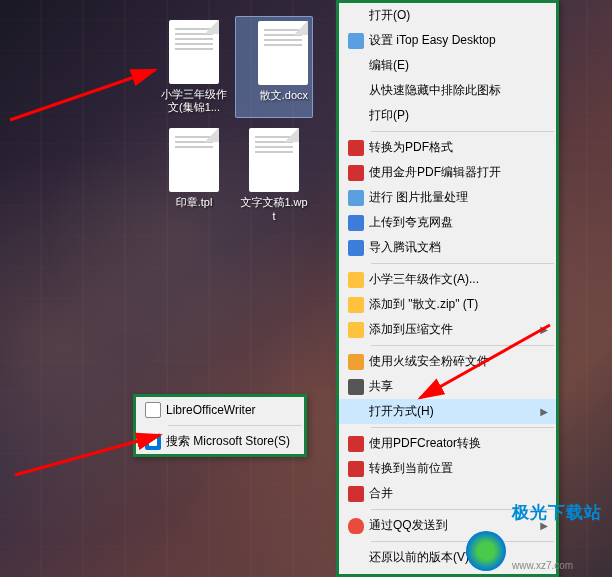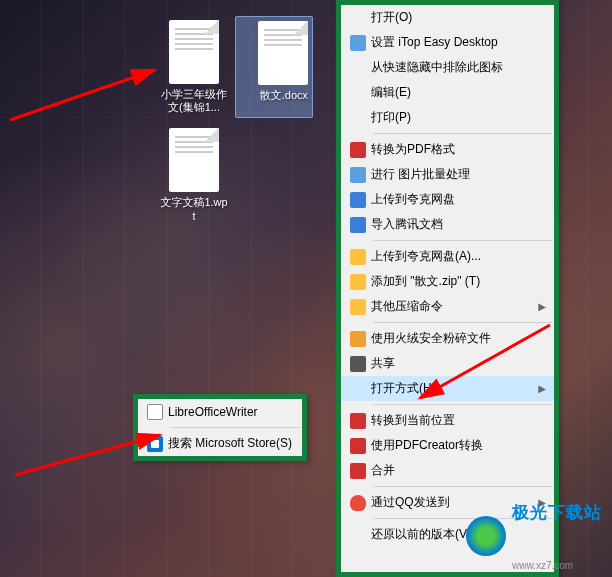--- a/index.html
+++ b/index.html
@@ -24,21 +24,21 @@
 
 .desktop-icons { position: absolute; top: 16px; left: 155px; display: grid; grid-template-columns: repeat(2, 78px); gap: 6px 2px; }
 .desktop-icon { display: flex; flex-direction: column; align-items: center; padding: 4px; border-radius: 2px; }
 .desktop-icon.selected { background: rgba(120,160,220,0.45); border: 1px solid rgba(160,200,255,0.6); align-items: flex-end; }
 .file-thumb { width: 50px; height: 64px; background: #fff; border-radius: 2px; position: relative; }
 .file-thumb::after { content: ""; position: absolute; top: 0; right: 0; width: 14px; height: 14px; background: linear-gradient(135deg, transparent 48%, #ddd 50%); }
 .file-lines { position: absolute; top: 8px; left: 6px; right: 6px; }
 .file-lines span { display: block; height: 2px; background: #ccc; margin-bottom: 3px; }
 .icon-label { color: #fff; font-size: 11px; text-align: center; margin-top: 4px; text-shadow: 1px 1px 2px rgba(0,0,0,0.7); line-height: 1.2; max-width: 76px; word-break: break-all; }
 
-.context-menu { position: absolute; background: #f0f0f0; border: 5px solid #15803d; box-shadow: 2px 2px 6px rgba(0,0,0,0.3); font-size: 12px; }
+.context-menu { position: absolute; background: #f0f0f0; border: 3px solid #15803d; box-shadow: 2px 2px 6px rgba(0,0,0,0.3); font-size: 12px; }
 .menu-main { top: 0; left: 336px; width: 223px; height: 577px; }
 .menu-sub { top: 394px; left: 133px; width: 174px; }
 
 .menu-item { display: flex; align-items: center; height: 25px; padding: 0 8px 0 4px; cursor: default; position: relative; }
 .menu-item.hover { background: #cce8ff; }
 .menu-item .icon-slot { width: 26px; height: 20px; display: flex; align-items: center; justify-content: center; flex-shrink: 0; }
 .menu-item .label { flex: 1; color: #000; white-space: nowrap; }
 .menu-item .arrow { color: #666; font-size: 10px; margin-left: auto; }
 .menu-sep { height: 1px; background: #d0d0d0; margin: 3px 2px 3px 32px; }
 
@@ -51,21 +51,21 @@
 .ico-dark { background: #555; border-radius: 2px; }
 .ico-qq { background: #e84c3d; border-radius: 50% 50% 40% 40%; position: relative; }
 .ico-word { background: #2b579a; border-radius: 2px; display:flex; align-items:center; justify-content:center; }
 .ico-word::after { content: "W"; color:#fff; font-size:10px; font-weight:bold; }
 .ico-store { background: #0078d4; border-radius: 2px; display:flex; align-items:center; justify-content:center; }
 .ico-store::after { content: ""; width:8px; height:8px; background:#fff; border-radius:1px; }
 .ico-lo { background: #fff; border:1px solid #888; border-radius:2px; }
 
 .arrow-red { position: absolute; pointer-events: none; }
 
-.watermark { position: absolute; bottom: 6px; right: 10px; display: flex; align-items: center; gap: 6px; }
+.watermark { position: absolute; bottom: 6px; right: 10px; display: flex; align-items: flex-end; gap: 6px; }
 .watermark .logo { width: 40px; height: 40px; background: radial-gradient(circle, #4ac94a 30%, #0078d7 70%); border-radius: 50%; }
 .watermark .txt1 { color: #0089d6; font-size: 17px; font-weight: bold; letter-spacing: 1px; }
 .watermark .txt2 { color: #888; font-size: 10px; margin-top: 36px; }
 </style>
 </head>
 <body>
 
 <div class="desktop-bg"></div>
 
 <div class="desktop-icons">
@@ -91,59 +91,75 @@
         </div>
       </div>
     <div class="icon-label">散文.docx</div>
   </div>
   <div class="desktop-icon">
     <div class="file-thumb">
         <div class="file-lines">
           <span></span>
           <span></span>
           <span></span>
+        </div>
+      </div>
+    <div class="icon-label">印章.tpl</div>
+  </div>
+  <div class="desktop-icon">
+    <div class="file-thumb">
+        <div class="file-lines">
+          <span></span>
+          <span></span>
+          <span></span>
           <span></span>
         </div>
       </div>
     <div class="icon-label">文字文稿1.wpt</div>
   </div>
 </div>
 
 <div class="context-menu menu-main" id="main-menu">
     <div class="menu-item">
       <span class="icon-slot"></span>
       <span class="label">打开(O)</span>
     </div>
     <div class="menu-item">
       <span class="icon-slot">
         <span class="ico ico-lblue"></span>
       </span>
       <span class="label">设置 iTop Easy Desktop</span>
     </div>
     <div class="menu-item">
       <span class="icon-slot"></span>
+      <span class="label">编辑(E)</span>
+    </div>
+    <div class="menu-item">
+      <span class="icon-slot"></span>
       <span class="label">从快速隐藏中排除此图标</span>
     </div>
     <div class="menu-item">
       <span class="icon-slot"></span>
-      <span class="label">编辑(E)</span>
-    </div>
-    <div class="menu-item">
-      <span class="icon-slot"></span>
       <span class="label">打印(P)</span>
     </div>
     <div class="menu-sep"></div>
     <div class="menu-item">
       <span class="icon-slot">
         <span class="ico ico-red"></span>
       </span>
       <span class="label">转换为PDF格式</span>
     </div>
     <div class="menu-item">
       <span class="icon-slot">
+        <span class="ico ico-red"></span>
+      </span>
+      <span class="label">使用金舟PDF编辑器打开</span>
+    </div>
+    <div class="menu-item">
+      <span class="icon-slot">
         <span class="ico ico-lblue"></span>
       </span>
       <span class="label">进行 图片批量处理</span>
     </div>
     <div class="menu-item">
       <span class="icon-slot">
         <span class="ico ico-blue"></span>
       </span>
       <span class="label">上传到夸克网盘</span>
     </div>
@@ -151,33 +167,33 @@
       <span class="icon-slot">
         <span class="ico ico-blue"></span>
       </span>
       <span class="label">导入腾讯文档</span>
     </div>
     <div class="menu-sep"></div>
     <div class="menu-item">
       <span class="icon-slot">
         <span class="ico ico-folder"></span>
       </span>
-      <span class="label">上传到夸克网盘(A)...</span>
+      <span class="label">小学三年级作文(A)...</span>
     </div>
     <div class="menu-item">
       <span class="icon-slot">
         <span class="ico ico-folder"></span>
       </span>
       <span class="label">添加到 "散文.zip" (T)</span>
     </div>
     <div class="menu-item">
       <span class="icon-slot">
         <span class="ico ico-folder"></span>
       </span>
-      <span class="label">其他压缩命令</span>
+      <span class="label">添加到压缩文件</span>
       <span class="arrow">▶</span>
     </div>
     <div class="menu-sep"></div>
     <div class="menu-item">
       <span class="icon-slot">
         <span class="ico ico-orange"></span>
       </span>
       <span class="label">使用火绒安全粉碎文件</span>
     </div>
     <div class="menu-item">
@@ -189,27 +205,27 @@
     <div class="menu-item hover">
       <span class="icon-slot"></span>
       <span class="label">打开方式(H)</span>
       <span class="arrow">▶</span>
     </div>
     <div class="menu-sep"></div>
     <div class="menu-item">
       <span class="icon-slot">
         <span class="ico ico-red"></span>
       </span>
+      <span class="label">使用PDFCreator转换</span>
+    </div>
+    <div class="menu-item">
+      <span class="icon-slot">
+        <span class="ico ico-red"></span>
+      </span>
       <span class="label">转换到当前位置</span>
-    </div>
-    <div class="menu-item">
-      <span class="icon-slot">
-        <span class="ico ico-red"></span>
-      </span>
-      <span class="label">使用PDFCreator转换</span>
     </div>
     <div class="menu-item">
       <span class="icon-slot">
         <span class="ico ico-red"></span>
       </span>
       <span class="label">合并</span>
     </div>
     <div class="menu-sep"></div>
     <div class="menu-item">
       <span class="icon-slot">

